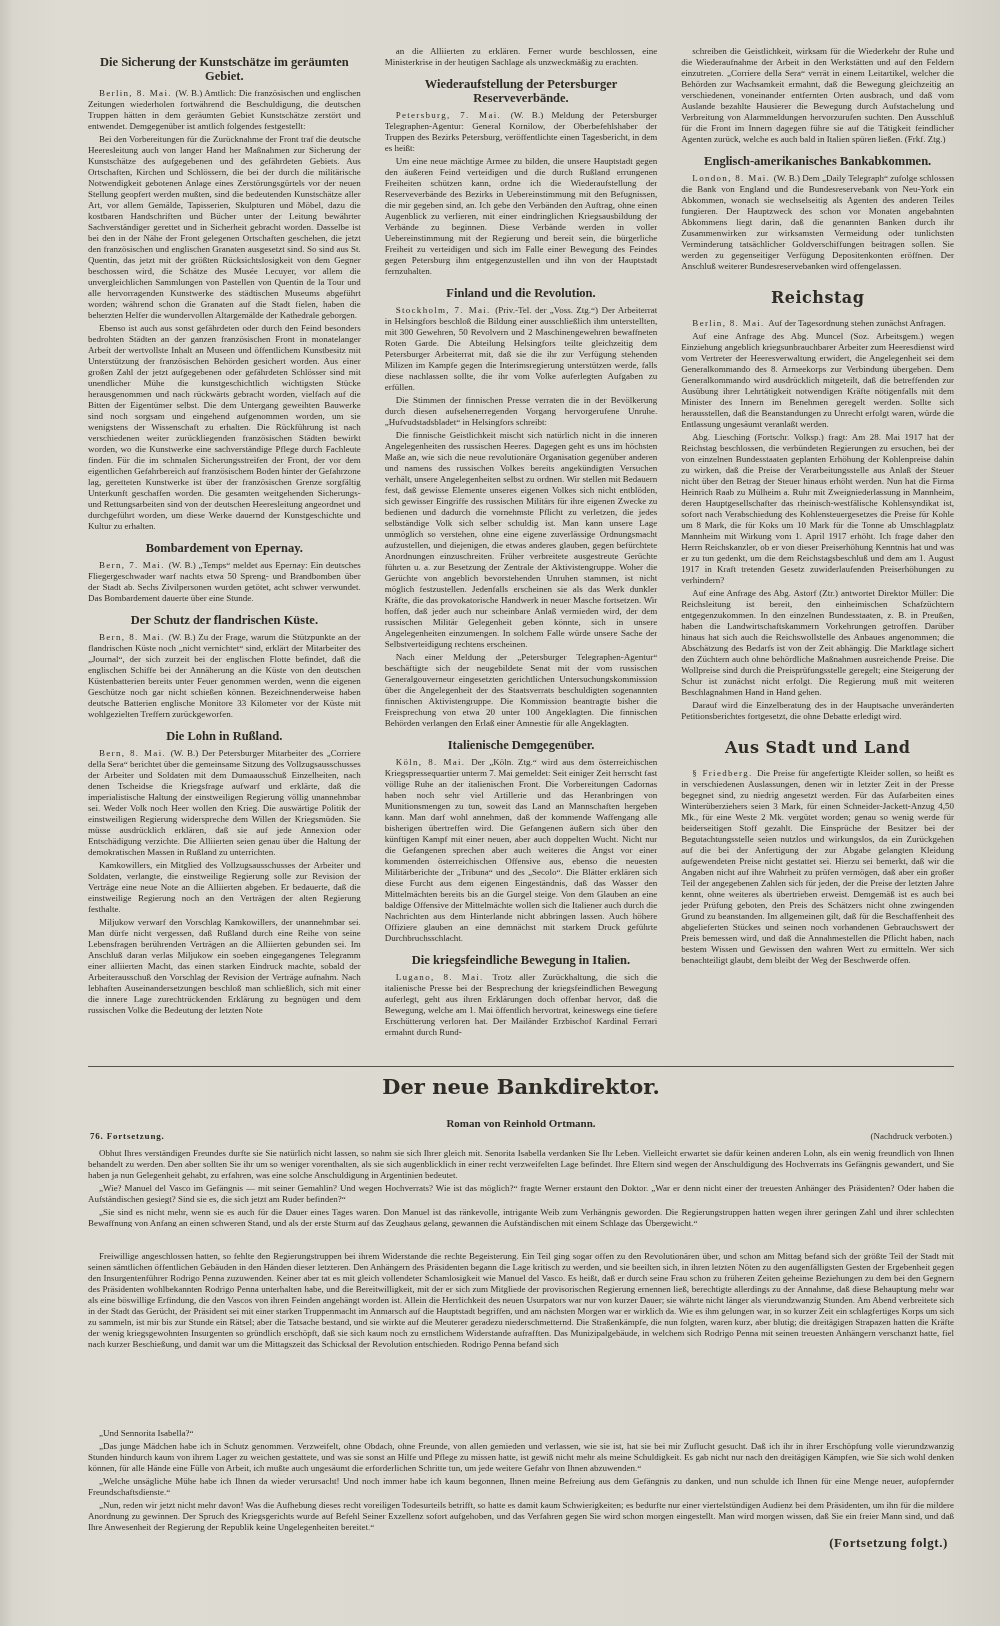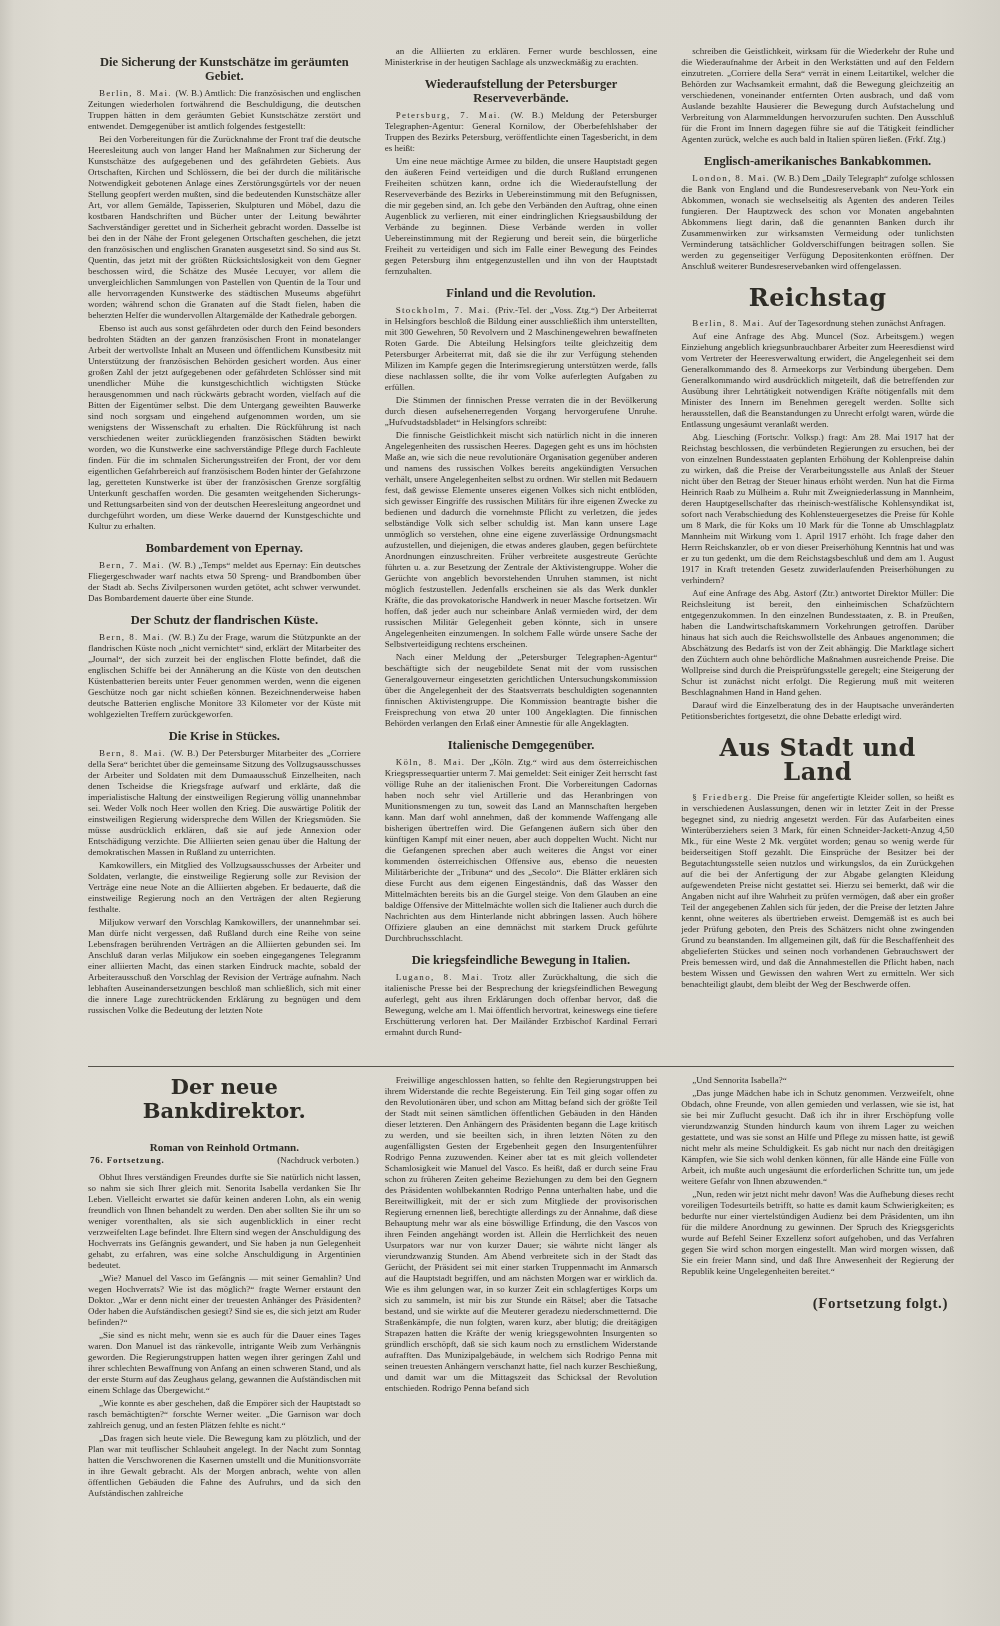--- a/index.html
+++ b/index.html
@@ -18,54 +18,54 @@
   }
   .news-columns{display:flex;gap:24px;height:1010px;overflow:hidden;}
   .col{flex:1 1 0;min-width:0;overflow:hidden;}
   .headline{
     text-align:center;font-weight:bold;
     font-size:12.5px;line-height:14px;
     margin:9px 6px 5px;
   }
   .headline-large{
     font-family:"DejaVu Serif",serif;
-    font-size:24px;line-height:24px;margin:14px 0 8px;letter-spacing:.5px;
+    font-size:16px;line-height:24px;margin:14px 0 8px;letter-spacing:.5px;
   }
   .par{
     margin:0 0 2px;text-align:justify;text-indent:11px;
     font-size:9px;line-height:11px;
     hyphens:auto;-webkit-hyphens:auto;
   }
   .dateline{letter-spacing:1.3px;}
   .section-rule{border:none;border-top:1px solid #56534b;margin:10px 0 8px;}
   .feuilleton{height:505px;overflow:hidden;}
-  .feui-columns{display:flex;gap:24px;height:100%;}
+  .feui-columns{display:flex;gap:24px;height:100%;flex-direction:column;}
   .feui-header{text-align:center;margin-bottom:6px;}
   .feui-title{font-family:"DejaVu Serif",serif;font-weight:bold;font-size:21px;line-height:24px;}
   .feui-byline{font-weight:bold;font-size:11px;line-height:14px;margin-top:17px;}
   .feui-meta{display:flex;justify-content:space-between;font-size:9px;line-height:12px;padding:0 2px;}
   .feui-meta .installment{font-weight:bold;letter-spacing:.8px;}
-  .feui-closing{text-align:right;font-size:15px;line-height:12px;font-weight:bold;letter-spacing:.6px;margin-top:20px;padding-right:6px;}
+  .feui-closing{text-align:right;font-size:13px;line-height:12px;font-weight:bold;letter-spacing:.6px;margin-top:4px;padding-right:6px;}
 </style>
 </head>
 <body>
 
 <div class="page">
 
   <div class="news-columns" id="news-cols">
       <div class="col news-col">
         <h2 class="headline">Die Sicherung der Kunstschätze im geräumten Gebiet.</h2>
         <p class="par"><span class="dateline">Berlin, 8. Mai. </span>(W. B.) Amtlich: Die französischen und englischen Zeitungen wiederholen fortwährend die Beschuldigung, die deutschen Truppen hätten in dem geräumten Gebiet Kunstschätze zerstört und entwendet. Demgegenüber ist amtlich folgendes festgestellt:</p>
         <p class="par">Bei den Vorbereitungen für die Zurücknahme der Front traf die deutsche Heeresleitung auch von langer Hand her Maßnahmen zur Sicherung der Kunstschätze des aufgegebenen und des gefährdeten Gebiets. Aus Ortschaften, Kirchen und Schlössern, die bei der durch die militärische Notwendigkeit gebotenen Anlage eines Zerstörungsgürtels vor der neuen Stellung geopfert werden mußten, sind die bedeutenden Kunstschätze aller Art, vor allem Gemälde, Tapisserien, Skulpturen und Möbel, dazu die kostbaren Handschriften und Bücher unter der Leitung bewährter Sachverständiger gerettet und in Sicherheit gebracht worden. Dasselbe ist bei den in der Nähe der Front gelegenen Ortschaften geschehen, die jetzt den französischen und englischen Granaten ausgesetzt sind. So sind aus St. Quentin, das jetzt mit der größten Rücksichtslosigkeit von dem Gegner beschossen wird, die Schätze des Musée Lecuyer, vor allem die unvergleichlichen Sammlungen von Pastellen von Quentin de la Tour und alle hervorragenden Kunstwerke des städtischen Museums abgeführt worden; während schon die Granaten auf die Stadt fielen, haben die beherzten Helfer die wundervollen Altargemälde der Kathedrale geborgen.</p>
         <p class="par">Ebenso ist auch aus sonst gefährdeten oder durch den Feind besonders bedrohten Städten an der ganzen französischen Front in monatelanger Arbeit der wertvollste Inhalt an Museen und öffentlichem Kunstbesitz mit Unterstützung der französischen Behörden gesichert worden. Aus einer großen Zahl der jetzt aufgegebenen oder gefährdeten Schlösser sind mit unendlicher Mühe die kunstgeschichtlich wichtigsten Stücke herausgenommen und nach rückwärts gebracht worden, vielfach auf die Bitten der Eigentümer selbst. Die dem Untergang geweihten Bauwerke sind noch sorgsam und eingehend aufgenommen worden, um sie wenigstens der Wissenschaft zu erhalten. Die Rückführung ist nach verschiedenen weiter zurückliegenden französischen Städten bewirkt worden, wo die Kunstwerke eine sachverständige Pflege durch Fachleute finden. Für die im schmalen Sicherungsstreifen der Front, der vor dem eigentlichen Gefahrbereich auf französischem Boden hinter der Gefahrzone lag, geretteten Kunstwerke ist über der französischen Grenze sorgfältig Unterkunft geschaffen worden. Die gesamten weitgehenden Sicherungs- und Rettungsarbeiten sind von der deutschen Heeresleitung angeordnet und durchgeführt worden, um diese Werke dauernd der Kunstgeschichte und Kultur zu erhalten.</p>
         <h2 class="headline">Bombardement von Epernay.</h2>
         <p class="par"><span class="dateline">Bern, 7. Mai. </span>(W. B.) „Temps“ meldet aus Epernay: Ein deutsches Fliegergeschwader warf nachts etwa 50 Spreng- und Brandbomben über der Stadt ab. Sechs Zivilpersonen wurden getötet, acht schwer verwundet. Das Bombardement dauerte über eine Stunde.</p>
         <h2 class="headline">Der Schutz der flandrischen Küste.</h2>
         <p class="par"><span class="dateline">Bern, 8. Mai. </span>(W. B.) Zu der Frage, warum die Stützpunkte an der flandrischen Küste noch „nicht vernichtet“ sind, erklärt der Mitarbeiter des „Journal“, der sich zurzeit bei der englischen Flotte befindet, daß die englischen Schiffe bei der Annäherung an die Küste von den deutschen Küstenbatterien bereits unter Feuer genommen werden, wenn die eigenen Geschütze noch gar nicht schießen können. Bezeichnenderweise haben deutsche Batterien englische Monitore 33 Kilometer vor der Küste mit wohlgezielten Treffern zurückgeworfen.</p>
-        <h2 class="headline">Die Krise in Stückes.</h2>
+        <h2 class="headline">Die Lohn in Rußland.</h2>
         <p class="par"><span class="dateline">Bern, 8. Mai. </span>(W. B.) Der Petersburger Mitarbeiter des „Corriere della Sera“ berichtet über die gemeinsame Sitzung des Vollzugsausschusses der Arbeiter und Soldaten mit dem Dumaausschuß Einzelheiten, nach denen Tscheidse die Kriegsfrage aufwarf und erklärte, daß die imperialistische Haltung der einstweiligen Regierung völlig unannehmbar sei. Weder Volk noch Heer wollen den Krieg. Die auswärtige Politik der einstweiligen Regierung widerspreche dem Willen der Kriegsmüden. Sie müsse ausdrücklich erklären, daß sie auf jede Annexion oder Entschädigung verzichte. Die Alliierten seien genau über die Haltung der demokratischen Massen in Rußland zu unterrichten.</p>
         <p class="par">Kamkowillers, ein Mitglied des Vollzugsausschusses der Arbeiter und Soldaten, verlangte, die einstweilige Regierung solle zur Revision der Verträge eine neue Note an die Alliierten abgeben. Er bedauerte, daß die einstweilige Regierung noch an den Verträgen der alten Regierung festhalte.</p>
         <p class="par">Miljukow verwarf den Vorschlag Kamkowillers, der unannehmbar sei. Man dürfe nicht vergessen, daß Rußland durch eine Reihe von seine Lebensfragen berührenden Verträgen an die Alliierten gebunden sei. Im Anschluß daran verlas Miljukow ein soeben eingegangenes Telegramm einer alliierten Macht, das einen starken Eindruck machte, sobald der Arbeiterausschuß den Vorschlag der Revision der Verträge aufnahm. Nach lebhaften Auseinandersetzungen beschloß man schließlich, sich mit einer die innere Lage zurechtrückenden Erklärung zu begnügen und dem russischen Volke die Bedeutung der letzten Note</p>
       </div>
       <div class="col news-col">
         <p class="par">an die Alliierten zu erklären. Ferner wurde beschlossen, eine Ministerkrise in der heutigen Sachlage als unzweckmäßig zu erachten.</p>
         <h2 class="headline">Wiederaufstellung der Petersburger Reserveverbände.</h2>
         <p class="par"><span class="dateline">Petersburg, 7. Mai. </span>(W. B.) Meldung der Petersburger Telegraphen-Agentur: General Kornilow, der Oberbefehlshaber der Truppen des Bezirks Petersburg, veröffentlichte einen Tagesbericht, in dem es heißt:</p>
         <p class="par">Um eine neue mächtige Armee zu bilden, die unsere Hauptstadt gegen den äußeren Feind verteidigen und die durch Rußland errungenen Freiheiten schützen kann, ordne ich die Wiederaufstellung der Reserveverbände des Bezirks in Uebereinstimmung mit den Befugnissen, die mir gegeben sind, an. Ich gebe den Verbänden den Auftrag, ohne einen Augenblick zu verlieren, mit einer eindringlichen Kriegsausbildung der Verbände zu beginnen. Diese Verbände werden in voller Uebereinstimmung mit der Regierung und bereit sein, die bürgerliche Freiheit zu verteidigen und sich im Falle einer Bewegung des Feindes gegen Petersburg ihm entgegenzustellen und ihn von der Hauptstadt fernzuhalten.</p>
         <h2 class="headline">Finland und die Revolution.</h2>
@@ -116,20 +116,21 @@
       </div>
       <div class="col feui-col">
         <div class="feui-body">
             <p class="par novel-par">Freiwillige angeschlossen hatten, so fehlte den Regierungstruppen bei ihrem Widerstande die rechte Begeisterung. Ein Teil ging sogar offen zu den Revolutionären über, und schon am Mittag befand sich der größte Teil der Stadt mit seinen sämtlichen öffentlichen Gebäuden in den Händen dieser letzteren. Den Anhängern des Präsidenten begann die Lage kritisch zu werden, und sie beeilten sich, in ihren letzten Nöten zu den augenfälligsten Gesten der Ergebenheit gegen den Insurgentenführer Rodrigo Penna zuzuwenden. Keiner aber tat es mit gleich vollendeter Schamlosigkeit wie Manuel del Vasco. Es heißt, daß er durch seine Frau schon zu früheren Zeiten geheime Beziehungen zu dem bei den Gegnern des Präsidenten wohlbekannten Rodrigo Penna unterhalten habe, und die Bereitwilligkeit, mit der er sich zum Mitgliede der provisorischen Regierung ernennen ließ, berechtigte allerdings zu der Annahme, daß diese Behauptung mehr war als eine böswillige Erfindung, die den Vascos von ihren Feinden angehängt worden ist. Allein die Herrlichkeit des neuen Usurpators war nur von kurzer Dauer; sie währte nicht länger als vierundzwanzig Stunden. Am Abend verbreitete sich in der Stadt das Gerücht, der Präsident sei mit einer starken Truppenmacht im Anmarsch auf die Hauptstadt begriffen, und am nächsten Morgen war er wirklich da. Wie es ihm gelungen war, in so kurzer Zeit ein schlagfertiges Korps um sich zu sammeln, ist mir bis zur Stunde ein Rätsel; aber die Tatsache bestand, und sie wirkte auf die Meuterer geradezu niederschmetternd. Die Straßenkämpfe, die nun folgten, waren kurz, aber blutig; die dreitägigen Strapazen hatten die Kräfte der wenig kriegsgewohnten Insurgenten so gründlich erschöpft, daß sie sich kaum noch zu ernstlichem Widerstande aufrafften. Das Munizipalgebäude, in welchem sich Rodrigo Penna mit seinen treuesten Anhängern verschanzt hatte, fiel nach kurzer Beschießung, und damit war um die Mittagszeit das Schicksal der Revolution entschieden. Rodrigo Penna befand sich</p>
           </div>
       </div>
       <div class="col feui-col">
         <div class="feui-body">
             <p class="par novel-par">„Und Sennorita Isabella?“</p>
             <p class="par novel-par">„Das junge Mädchen habe ich in Schutz genommen. Verzweifelt, ohne Obdach, ohne Freunde, von allen gemieden und verlassen, wie sie ist, hat sie bei mir Zuflucht gesucht. Daß ich ihr in ihrer Erschöpfung volle vierundzwanzig Stunden hindurch kaum von ihrem Lager zu weichen gestattete, und was sie sonst an Hilfe und Pflege zu missen hatte, ist gewiß nicht mehr als meine Schuldigkeit. Es gab nicht nur nach den dreitägigen Kämpfen, wie Sie sich wohl denken können, für alle Hände eine Fülle von Arbeit, ich mußte auch ungesäumt die erforderlichen Schritte tun, um jede weitere Gefahr von Ihnen abzuwenden.“</p>
+            <p class="par novel-par">„Welche unsägliche Mühe habe ich Ihnen da wieder verursacht! Und noch immer habe ich kaum begonnen, Ihnen meine Befreiung aus dem Gefängnis zu danken, und nun schulde ich Ihnen für eine Menge neuer, aufopfernder Freundschaftsdienste.“</p>
             <p class="par novel-par">„Nun, reden wir jetzt nicht mehr davon! Was die Aufhebung dieses recht voreiligen Todesurteils betrifft, so hatte es damit kaum Schwierigkeiten; es bedurfte nur einer viertelstündigen Audienz bei dem Präsidenten, um ihn für die mildere Anordnung zu gewinnen. Der Spruch des Kriegsgerichts wurde auf Befehl Seiner Exzellenz sofort aufgehoben, und das Verfahren gegen Sie wird schon morgen eingestellt. Man wird morgen wissen, daß Sie ein freier Mann sind, und daß Ihre Anwesenheit der Regierung der Republik keine Ungelegenheiten bereitet.“</p>
           </div>
         <div class="feui-closing">(Fortsetzung folgt.)</div>
       </div>
     </div>
   </div>
 
 </div>
 
 </body></html>

